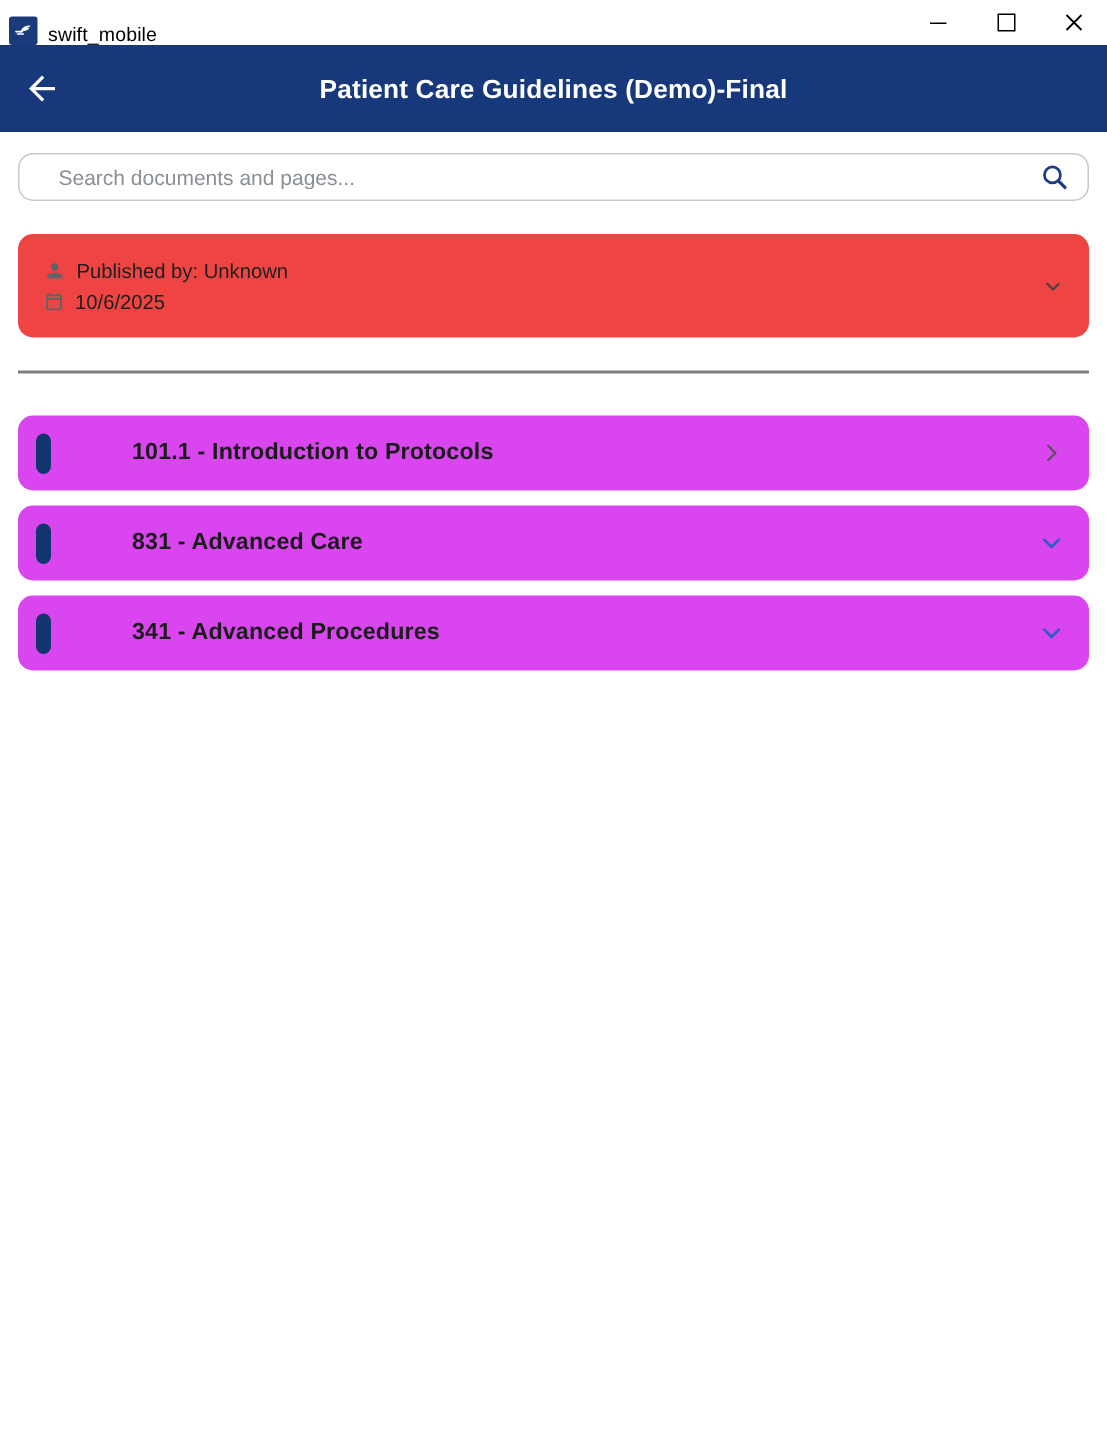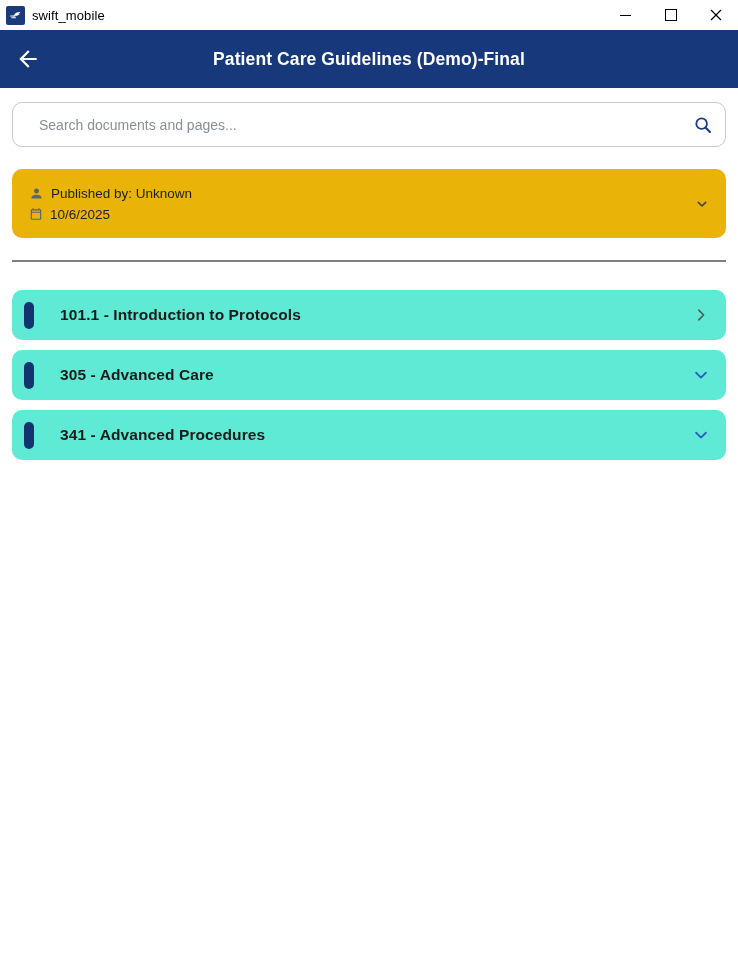--- a/index.html
+++ b/index.html
@@ -12,21 +12,21 @@
     font-family: "Liberation Sans", sans-serif;
     -webkit-font-smoothing: antialiased;
   }
   .window { width: 738px; height: 967px; background: #fff; display: flex; flex-direction: column; }
 
   
   .titlebar {
     height: 30px;
     background: #ffffff;
     display: flex;
-    align-items: center;
+    align-items: flex-end;
     flex: 0 0 auto;
   }
   .app-icon {
     width: 19px; height: 19px;
     margin-left: 6px;
     background: #1b3a7a;
     border-radius: 2px;
     display: inline-flex;
     align-items: center;
     justify-content: center;
@@ -72,21 +72,21 @@
     font-size: 17.5px;
     font-weight: 700;
     letter-spacing: 0.1px;
   }
 
   
   .content { padding: 0 12px; flex: 1 1 auto; }
 
   .search-box {
     margin-top: 14px;
-    height: 45px;
+    height: 32px;
     border: 1px solid #c9c9c9;
     border-radius: 10px;
     display: flex;
     align-items: center;
     background: #fff;
     box-sizing: border-box;
   }
   .search-box input {
     flex: 1;
     border: none;
@@ -100,21 +100,21 @@
   .search-box input::placeholder { color: #8a8f95; opacity: 1; }
   .search-btn {
     border: none; background: transparent;
     width: 44px; height: 44px;
     display: flex; align-items: center; justify-content: center;
     padding: 0; cursor: pointer;
   }
 
   .info-card {
     margin-top: 22px;
-    background: #eab308;
+    background: #ef4444;
     border-radius: 10px;
     padding: 11px 16px 11px 17px;
     display: flex;
     align-items: center;
     justify-content: space-between;
     cursor: pointer;
     box-sizing: border-box;
     min-height: 69px;
   }
   .info-lines { display: flex; flex-direction: column; gap: 6px; }
@@ -123,28 +123,29 @@
   .divider {
     margin: 22px 0 0 0;
     height: 2px;
     background: #7f7f7f;
     border: none;
   }
 
   .sections { margin-top: 28px; }
   .section-card {
     height: 50px;
-    background: #5eead4;
+    background: #d946ef;
     border-radius: 10px;
     display: flex;
     align-items: center;
     margin-bottom: 10px;
     padding: 0 16px 0 12px;
     cursor: pointer;
     box-sizing: border-box;
+    gap: 28px;
   }
   .accent-bar {
     width: 10px;
     height: 27px;
     border-radius: 5px;
     background: #12356f;
     flex: 0 0 auto;
     margin-right: 26px;
   }
   .section-label {
@@ -235,21 +236,21 @@
         <span class="chev">
           <svg width="18" height="18" viewBox="0 0 24 24">
             <path d="M9 5.5l6.5 6.5L9 18.5" fill="none" stroke="#555555" stroke-width="2" stroke-linecap="round" stroke-linejoin="round"></path>
           </svg>
         </span>
       </div>
 
 
       <div class="section-card">
         <span class="accent-bar"></span>
-        <span class="section-label">305 - Advanced Care</span>
+        <span class="section-label">831 - Advanced Care</span>
         <span class="chev">
           <svg width="18" height="18" viewBox="0 0 24 24">
             <path d="M5.5 9l6.5 6.5L18.5 9" fill="none" stroke="#2e5fbe" stroke-width="2.4" stroke-linecap="round" stroke-linejoin="round"></path>
           </svg>
         </span>
       </div>
 
       <div class="section-card">
         <span class="accent-bar"></span>
         <span class="section-label">341 - Advanced Procedures</span>

